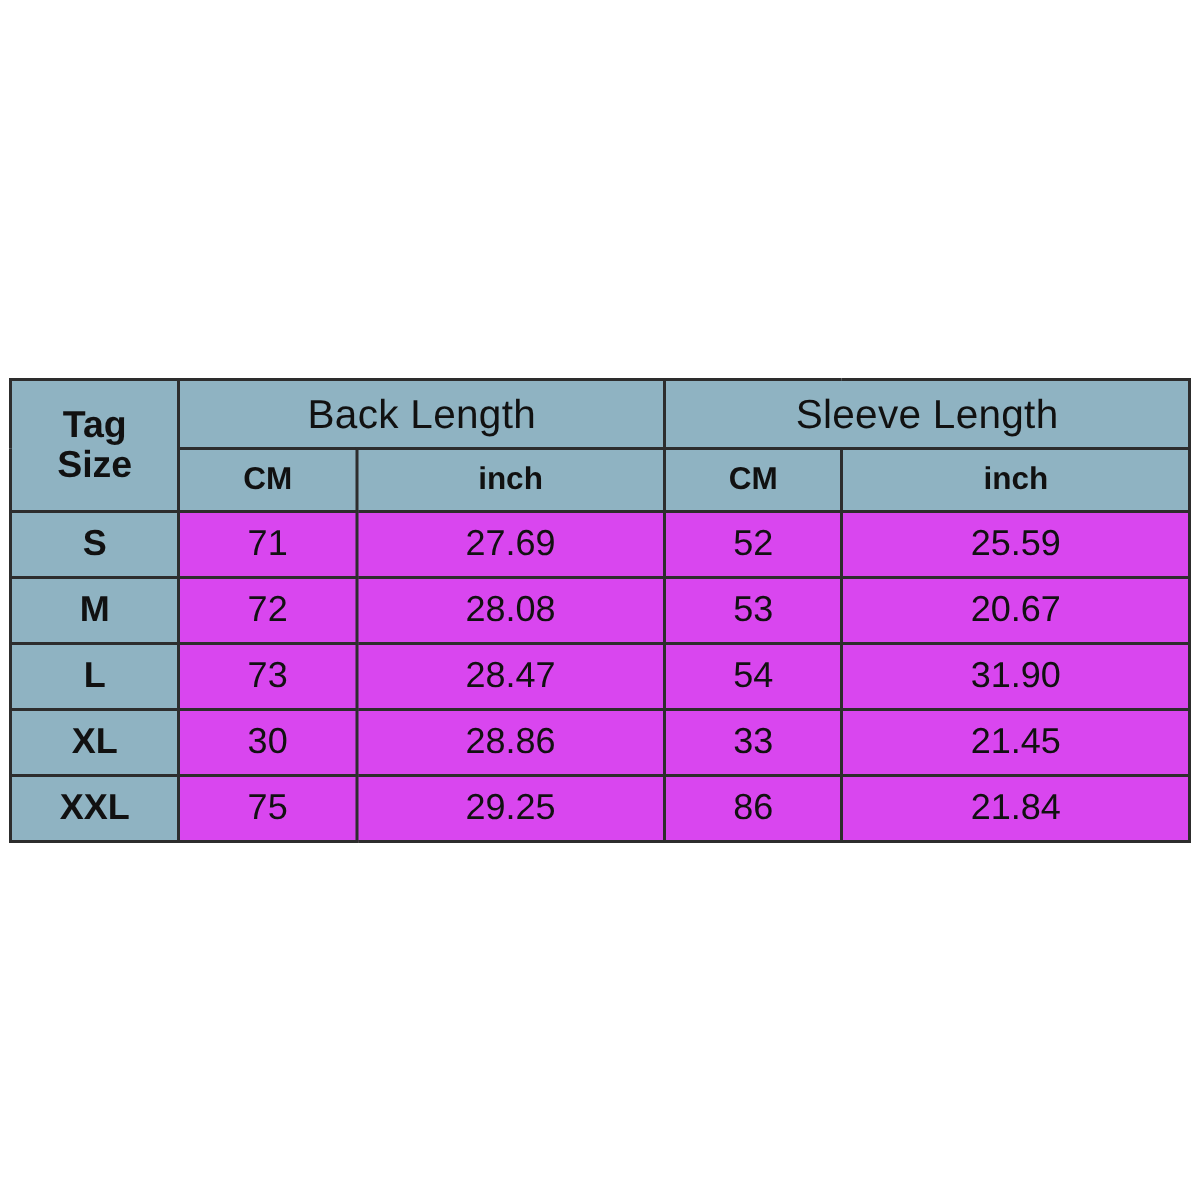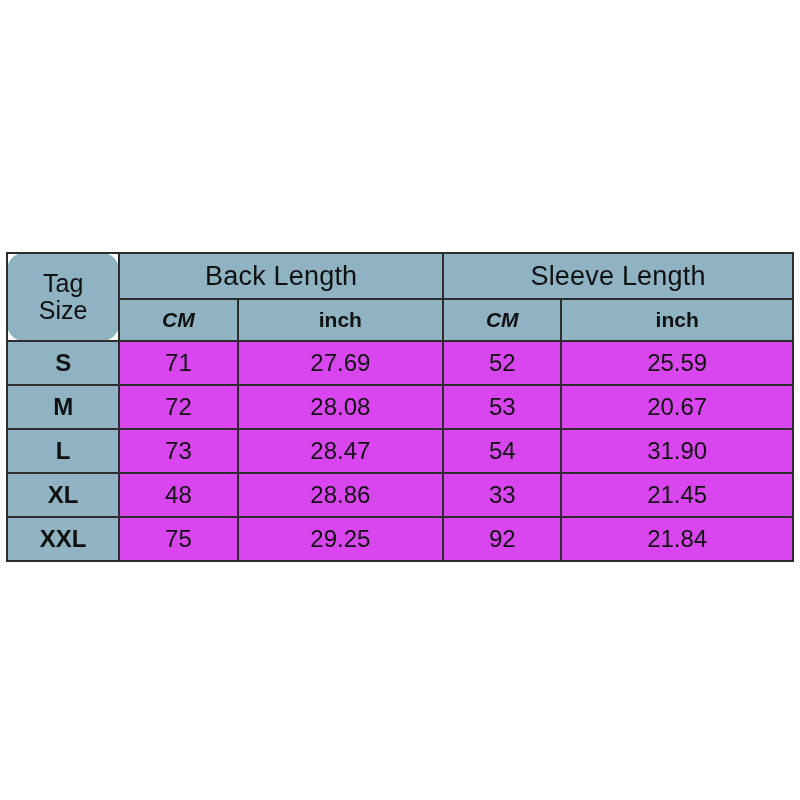--- a/index.html
+++ b/index.html
@@ -49,28 +49,26 @@
     font-size: 27px;
     font-weight: normal;
     letter-spacing: .2px;
   }
   .hdr-unit {
     height: 40px;
     font-size: 21px;
     font-weight: bold;
   }
   .hdr-unit.italic {
-    font-style: italic;
   }
   .tag-head {
     font-size: 25px;
-    font-weight: normal;
+    font-weight: bold;
     line-height: 1.1;
     padding: 4px 0;
-    border-radius: 17px;
   }
   .data-cell {
     background: #d946ef;
     font-size: 24px;
     height: 42px;
   }
   .tag-row-cell {
     background: #8fb3c2;
     font-size: 24px;
     font-weight: bold;
@@ -124,28 +122,28 @@
       </tr>
       <tr>
         <td class="tag-row-cell">L</td>
         <td class="data-cell">73</td>
         <td class="data-cell">28.47</td>
         <td class="data-cell">54</td>
         <td class="data-cell">31.90</td>
       </tr>
       <tr>
         <td class="tag-row-cell">XL</td>
-        <td class="data-cell">48</td>
+        <td class="data-cell">30</td>
         <td class="data-cell">28.86</td>
         <td class="data-cell">33</td>
         <td class="data-cell">21.45</td>
       </tr>
       <tr>
         <td class="tag-row-cell">XXL</td>
         <td class="data-cell">75</td>
         <td class="data-cell">29.25</td>
-        <td class="data-cell">92</td>
+        <td class="data-cell">86</td>
         <td class="data-cell">21.84</td>
       </tr>
     </tbody>
   </table>
 
 </div>
 
 </body></html>

